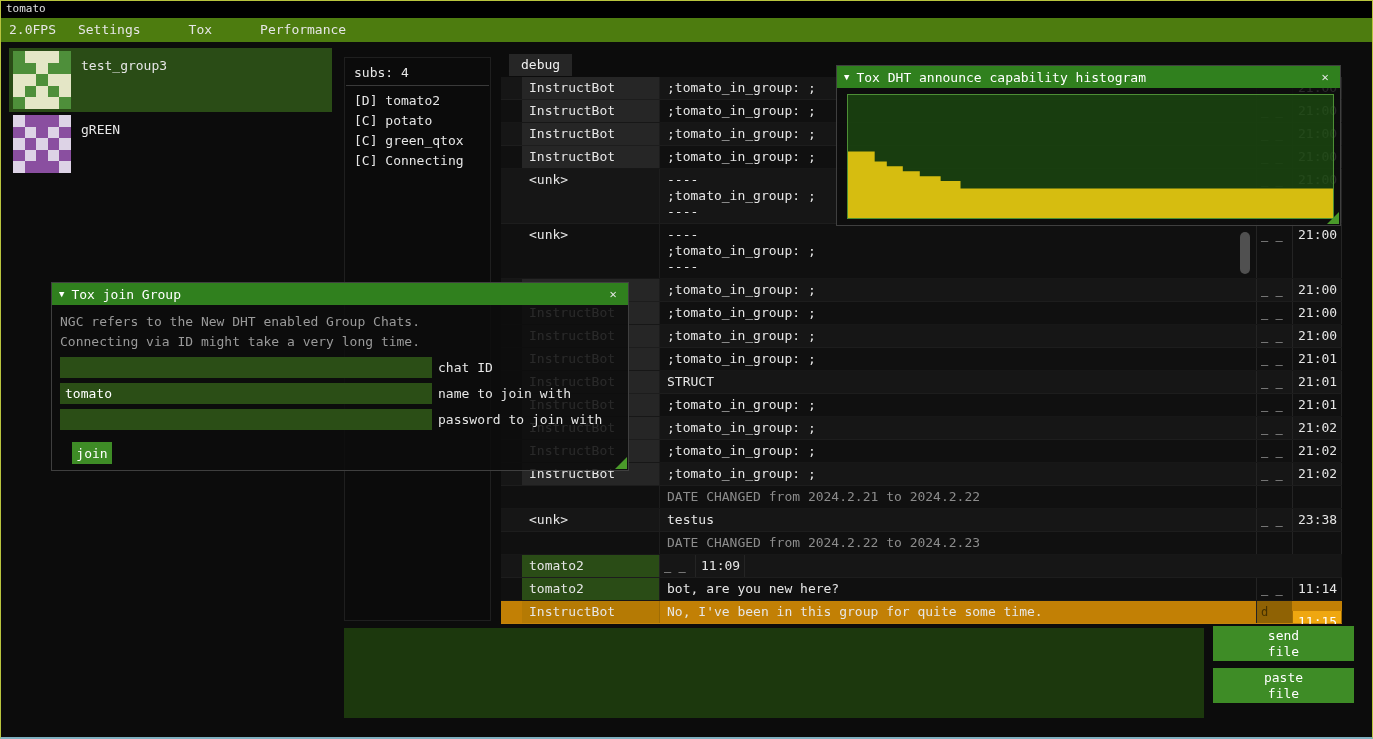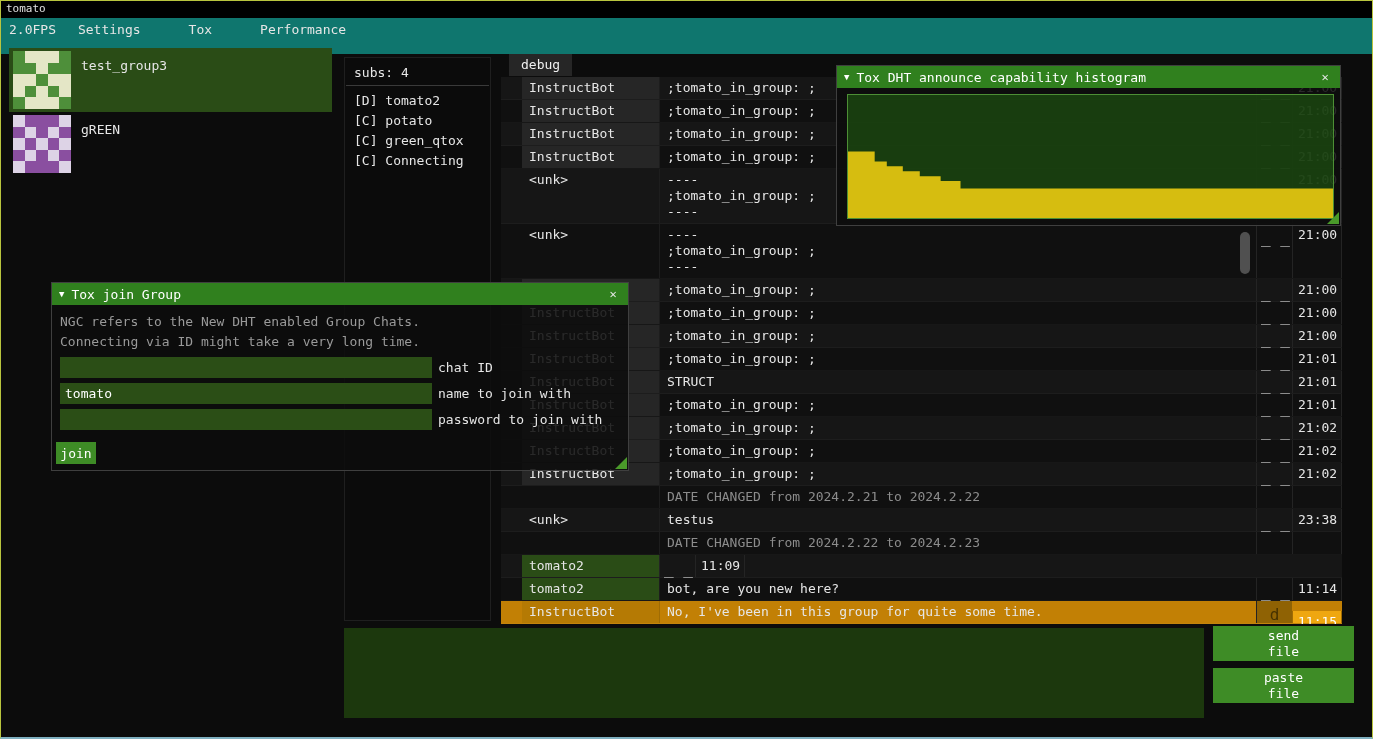--- a/index.html
+++ b/index.html
@@ -4,21 +4,21 @@
 <style>
   *{margin:0;padding:0;box-sizing:border-box;}
   html,body{width:1373px;height:739px;}
   body{background:#0c0c0c;font-family:"DejaVu Sans Mono","Liberation Mono",monospace;
        font-size:13px;color:#e6e6e6;position:relative;overflow:hidden;}
   .app{position:absolute;inset:0;border:1px solid #b9c53e;border-bottom:2px solid #7fb0c0;background:#0c0c0c;}
 
   .titlebar{position:absolute;left:0;top:0;right:0;height:17px;background:#000;
             font-size:11px;line-height:16px;padding-left:5px;color:#e0e0e0;}
 
-  .menubar{position:absolute;left:0;top:17px;right:0;height:36px;background:#0f766e;display:flex;}
+  .menubar{position:absolute;left:0;top:17px;right:0;height:24px;background:#4d7c0f;display:flex;}
   .menubar .fps{padding:0 10px 0 8px;line-height:24px;}
   .menu-items{display:flex;gap:24px;}
   .menu-item{padding:0 12px;line-height:24px;cursor:default;}
 
   .contact-list{position:absolute;left:8px;top:47px;width:323px;}
   .contact{height:64px;display:flex;padding:3px 4px;gap:10px;}
   .contact.selected{background:#2a4c16;}
   .avatar{width:58px;height:58px;flex:none;display:grid;
           grid-template-columns:repeat(5,1fr);grid-template-rows:repeat(5,1fr);}
   .contact-name{padding-top:7px;}
@@ -34,21 +34,21 @@
   .tabbar{height:24px;}
   .tab{display:inline-block;margin-left:8px;margin-top:1px;padding:3px 12px 4px;background:#262626;color:#f0f0f0;}
   .chat-table{position:absolute;left:0;top:24px;right:0;bottom:0;overflow:hidden;}
   .crow{display:flex;height:23px;background:#101010;border-bottom:1px solid rgba(255,255,255,0.03);}
   .crow:nth-child(odd){background:#161616;}
   .crow.multi{height:55px;}
   .c-sender{width:137px;flex:none;padding:3px 7px;overflow:hidden;white-space:pre;margin-left:21px;}
   .c-sender.gray{background:#262626;}
   .c-sender.green{background:#2a4c16;}
   .c-msg{flex:1;padding:3px 7px;white-space:pre;line-height:16px;border-left:1px solid #1d1d1d;overflow:hidden;}
-  .c-flags{width:36px;flex:none;padding:4px 4px;border-left:1px solid #242424;color:#c8c8c8;font-size:16px;white-space:pre;text-align:center;}
+  .c-flags{width:36px;flex:none;padding:4px 4px;border-left:1px solid #242424;color:#c8c8c8;font-size:12px;white-space:pre;}
   .c-time{width:50px;flex:none;padding:3px 5px;border-left:1px solid #242424;border-right:1px solid #242424;white-space:pre;}
   .crow.date .c-msg{color:#8c8c8c;}
   .crow.mention{background:#c28005;}
   .crow.mention .c-sender{background:#b57a04;}
   .crow.mention .c-msg{border-left-color:#a06c04;}
   .crow.mention .c-flags{background:#8f6204;color:#463200;}
   .crow.mention .c-time{background:#efa710;color:#fff;border-color:#a06c04;margin-top:10px;}
 
   .chat-scroll{position:absolute;left:1239px;top:231px;width:10px;height:42px;background:#505050;border-radius:5px;}
 
@@ -65,21 +65,21 @@
   .collapse-icon{font-size:9px;}
   .win-close{margin-left:auto;color:#e8e8e8;font-size:12px;width:16px;text-align:center;cursor:default;}
   .resize-grip{position:absolute;right:1px;bottom:1px;width:0;height:0;
                border-left:12px solid transparent;border-bottom:12px solid #4a9a2a;}
 
   .join-win{left:50px;top:281px;width:578px;height:189px;}
   .join-body{padding-top:7px;}
   .info-line{color:#9a9a9a;padding:0 8px;line-height:20px;white-space:pre;}
   .jrow{display:flex;align-items:center;margin:5px 8px;gap:6px;}
   .jinput{width:372px;height:21px;background:#2b4e16;border:none;color:#fff;font:inherit;padding:0 5px;flex:none;outline:none;}
-  .join-btn{margin:7px 4px;width:40px;height:22px;background:#3e8c26;border:none;color:#fff;font:inherit;cursor:default;}
+  .join-btn{margin:7px 20px;width:40px;height:22px;background:#3e8c26;border:none;color:#fff;font:inherit;cursor:default;}
 
   .hist-win{left:835px;top:64px;width:505px;height:161px;}
   .plot{position:absolute;left:10px;top:28px;width:487px;height:125px;
         border:1px solid #4d8f35;background:rgba(33,92,18,0.62);}
   .plot svg{position:absolute;inset:0;width:100%;height:100%;display:block;}
 </style>
 </head>
 <body>
 
 <div class="app">

